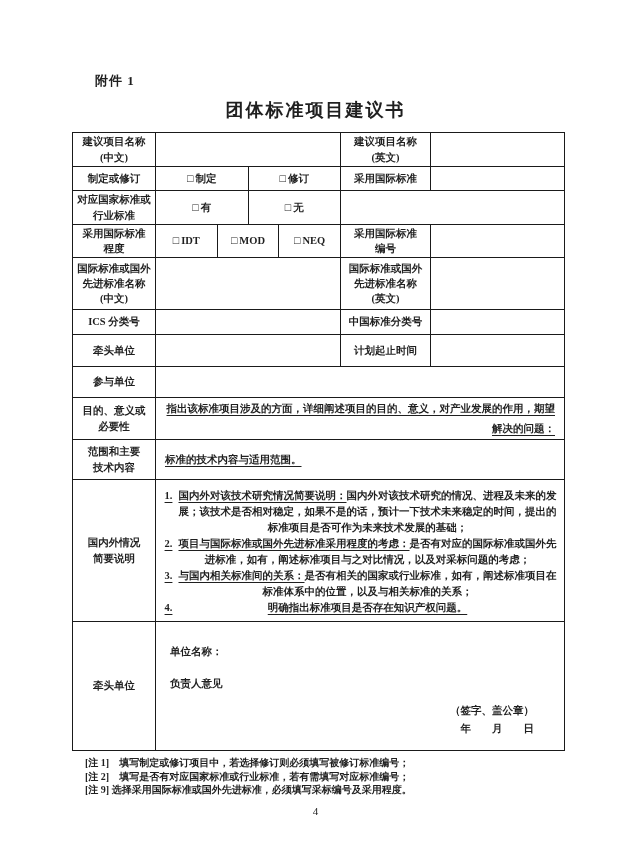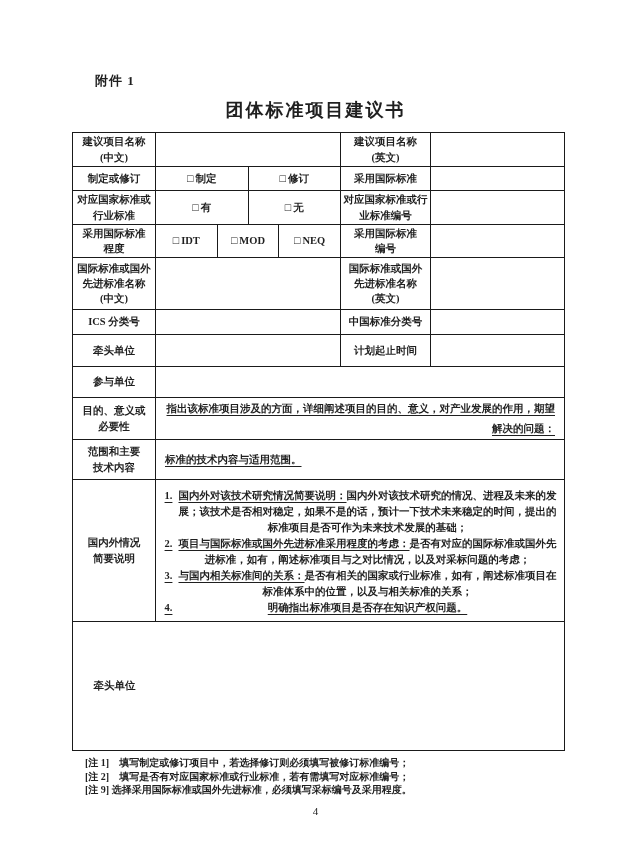--- a/index.html
+++ b/index.html
@@ -93,22 +93,20 @@
 
     <div class="tr h3">
       <div class="td c1">对应国家标准或
 行业标准</div>
       <div class="td half">
         <span class="cb">□</span><span>有</span>
       </div>
       <div class="td half">
         <span class="cb">□</span><span>无</span>
       </div>
-      <div class="td c5">对应国家标准或行
-业标准编号</div>
       <div class="td c6"></div>
     </div>
 
     <div class="tr h4">
       <div class="td c1">采用国际标准
 程度</div>
       <div class="td third">
         <span class="cb">□</span><span>IDT</span>
       </div>
       <div class="td third">
@@ -186,20 +184,28 @@
         </div>
         <div class="li">
           <span class="num u">4.</span>
           <span class="itxt"><span class="u">明确指出标准项目是否存在知识产权问题。</span><span></span></span>
         </div>
       </div>
     </div>
 
     <div class="tr h12">
       <div class="td c1">牵头单位</div>
+      <div class="td wide sign-cell">
+        <div>单位名称：</div>
+        <div class="leader">负责人意见</div>
+        <div class="sigblock">
+          <div>（签字、盖公章）</div>
+          <div>年　　月　　日</div>
+        </div>
+      </div>
     </div>
 
   </div>
 
   <div class="notes">
     <div>[注 1]　填写制定或修订项目中，若选择修订则必须填写被修订标准编号；</div>
     <div>[注 2]　填写是否有对应国家标准或行业标准，若有需填写对应标准编号；</div>
     <div>[注 9] 选择采用国际标准或国外先进标准，必须填写采标编号及采用程度。</div>
   </div>
 

